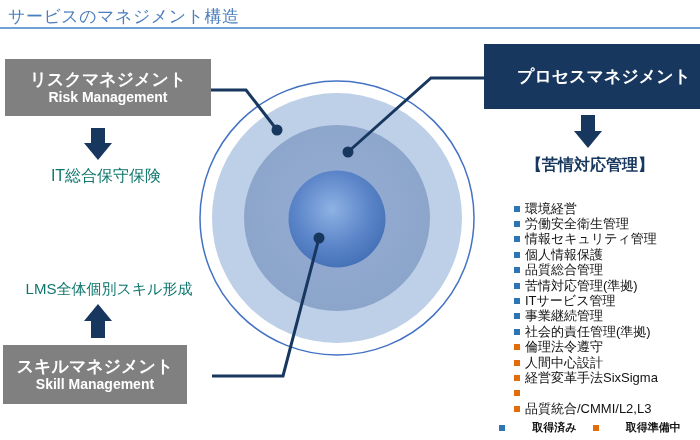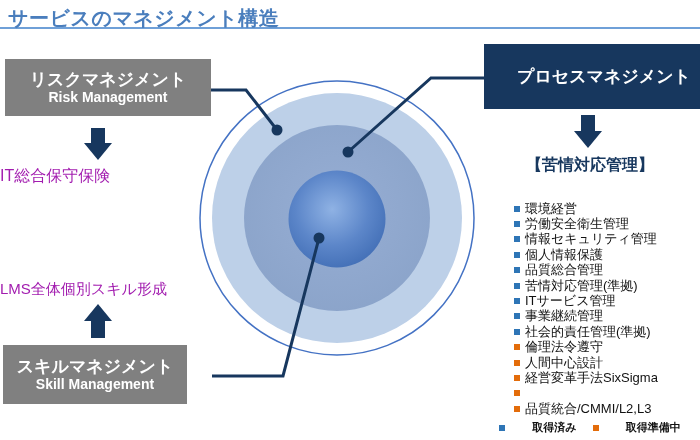--- a/index.html
+++ b/index.html
@@ -1,21 +1,21 @@
 <!DOCTYPE html>
 <html><head>
 <meta charset="utf-8">
 <style>
   html,body{margin:0;padding:0;background:#fff;}
   .slide{position:relative;width:700px;height:440px;background:#ffffff;overflow:hidden;
          font-family:"Liberation Sans","DejaVu Sans",sans-serif;}
 
   
   .header{position:absolute;left:0;top:0;width:700px;height:27px;border-bottom:2px solid #6FA0D8;}
-  .page-title{position:absolute;left:8px;top:5px;font-size:20px;font-weight:bold;color:#4A7EBD;letter-spacing:.5px;}
+  .page-title{position:absolute;left:8px;top:5px;font-size:17px;font-weight:normal;color:#4A7EBD;letter-spacing:.5px;}
 
   
   .diagram-svg{position:absolute;left:0;top:0;z-index:0;}
 
   
   .mgmt-box{position:absolute;z-index:2;color:#fff;text-align:center;display:flex;flex-direction:column;justify-content:center;}
   .box-gray{background:#808080;}
   .box-navy{background:#17375E;}
   .box-line1{font-size:17px;font-weight:bold;line-height:1.25;}
   .box-line2{font-size:14px;font-weight:bold;line-height:1.1;}
@@ -32,21 +32,21 @@
   #arrow-risk .shaft{left:7px;top:0;width:14px;height:16px;}
   #arrow-risk .head-down{left:0;top:15px;}
   #arrow-skill{left:84px;top:304px;width:28px;height:34px;}
   #arrow-skill .head-up{left:0;top:0;}
   #arrow-skill .shaft{left:7px;top:16px;width:14px;height:18px;}
   #arrow-process{left:574px;top:115px;width:28px;height:33px;}
   #arrow-process .shaft{left:7px;top:0;width:14px;height:17px;}
   #arrow-process .head-down{left:0;top:16px;}
 
   
-  .side-label{position:absolute;z-index:2;color:#a21caf;white-space:nowrap;}
+  .side-label{position:absolute;z-index:2;color:#0f766e;text-align:center;white-space:nowrap;}
   #it-insurance{left:0;top:166px;width:212px;font-size:16px;}
   #lms-text{left:0;top:280px;width:218px;font-size:15px;}
 
   
   #cert-heading{position:absolute;z-index:2;left:484px;top:155px;width:212px;text-align:center;
                 font-size:16px;font-weight:bold;color:#17375E;white-space:nowrap;}
   #cert-list{position:absolute;z-index:2;left:504px;top:191px;margin:10px;padding:0;list-style:none;}
   #cert-list li{display:flex;align-items:center;height:15.4px;font-size:13px;color:#111;white-space:nowrap;}
   .bullet{width:6px;height:6px;margin-right:5px;flex:none;}
   .bullet[data-status="acquired"]{background:#2E75B6;}

